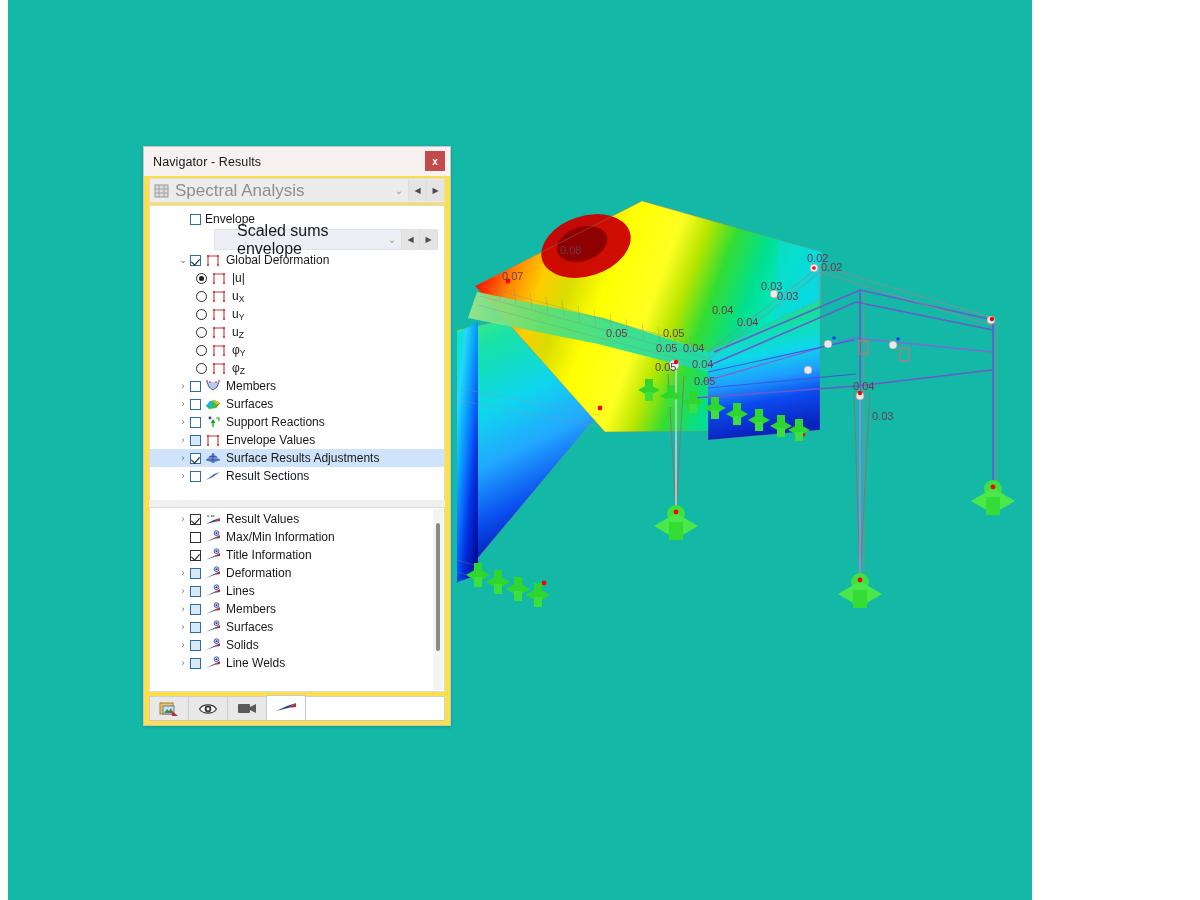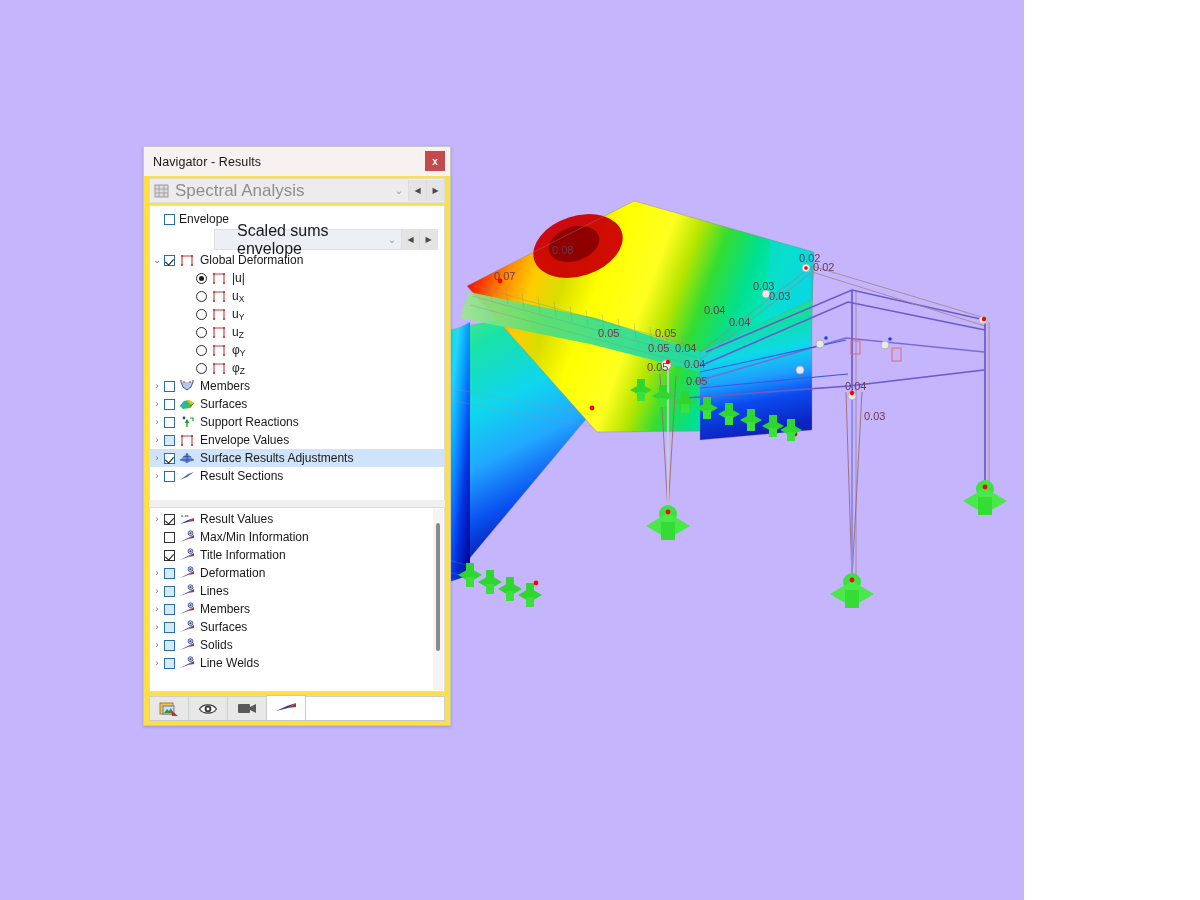--- a/index.html
+++ b/index.html
@@ -3,21 +3,21 @@
 <meta charset="utf-8">
 <style>
   html,body{margin:0;padding:0;}
   body{
     width:1200px;height:900px;background:#ffffff;
     font-family:"Liberation Sans","DejaVu Sans",sans-serif;
     overflow:hidden;position:relative;
   }
 
   
-  #viewport{position:absolute;left:0;top:0;width:1024px;height:900px;background:#c4b5fd;}
+  #viewport{position:absolute;left:8px;top:0;width:1024px;height:900px;background:#14b8a6;}
   #viewport svg{display:block;}
 
   
   #navigator{
     position:absolute;left:143px;top:146px;width:306px;height:578px;
     background:#fde047;border:1px solid #c6c6c6;
     box-shadow:0 1px 3px rgba(0,0,0,.18);
     display:flex;flex-direction:column;
     font-size:12px;color:#1b1b1b;
   }
@@ -65,21 +65,21 @@
     border:solid #1b1b1b;border-width:0 1.6px 1.6px 0;transform:rotate(42deg);
   }
   .radio{
     width:11px;height:11px;border:1.2px solid #2b2b2b;border-radius:50%;background:#fff;
     flex:0 0 auto;margin-right:4px;box-sizing:border-box;position:relative;
   }
   .radio.on::after{content:"";position:absolute;left:2px;top:2px;width:5px;height:5px;border-radius:50%;background:#1b1b1b;}
   .ico{width:16px;height:14px;margin-right:5px;flex:0 0 auto;}
   .lbl{font-size:12px;color:#17181a;}
   .lbl sub{font-size:8.5px;vertical-align:baseline;position:relative;top:2px;}
-  .indent1{padding-left:0;}
+  .indent1{padding-left:26px;}
   .indent2{padding-left:32px;}
 
   
   .env-combo{
     margin:1px 6px 1px 64px;height:19px;background:#eeeef6;border:1px solid #e0e0e8;
     display:flex;align-items:center;
   }
   .env-combo .cval{flex:1;padding-left:22px;font-size:16px;color:#17181a;}
 
   

